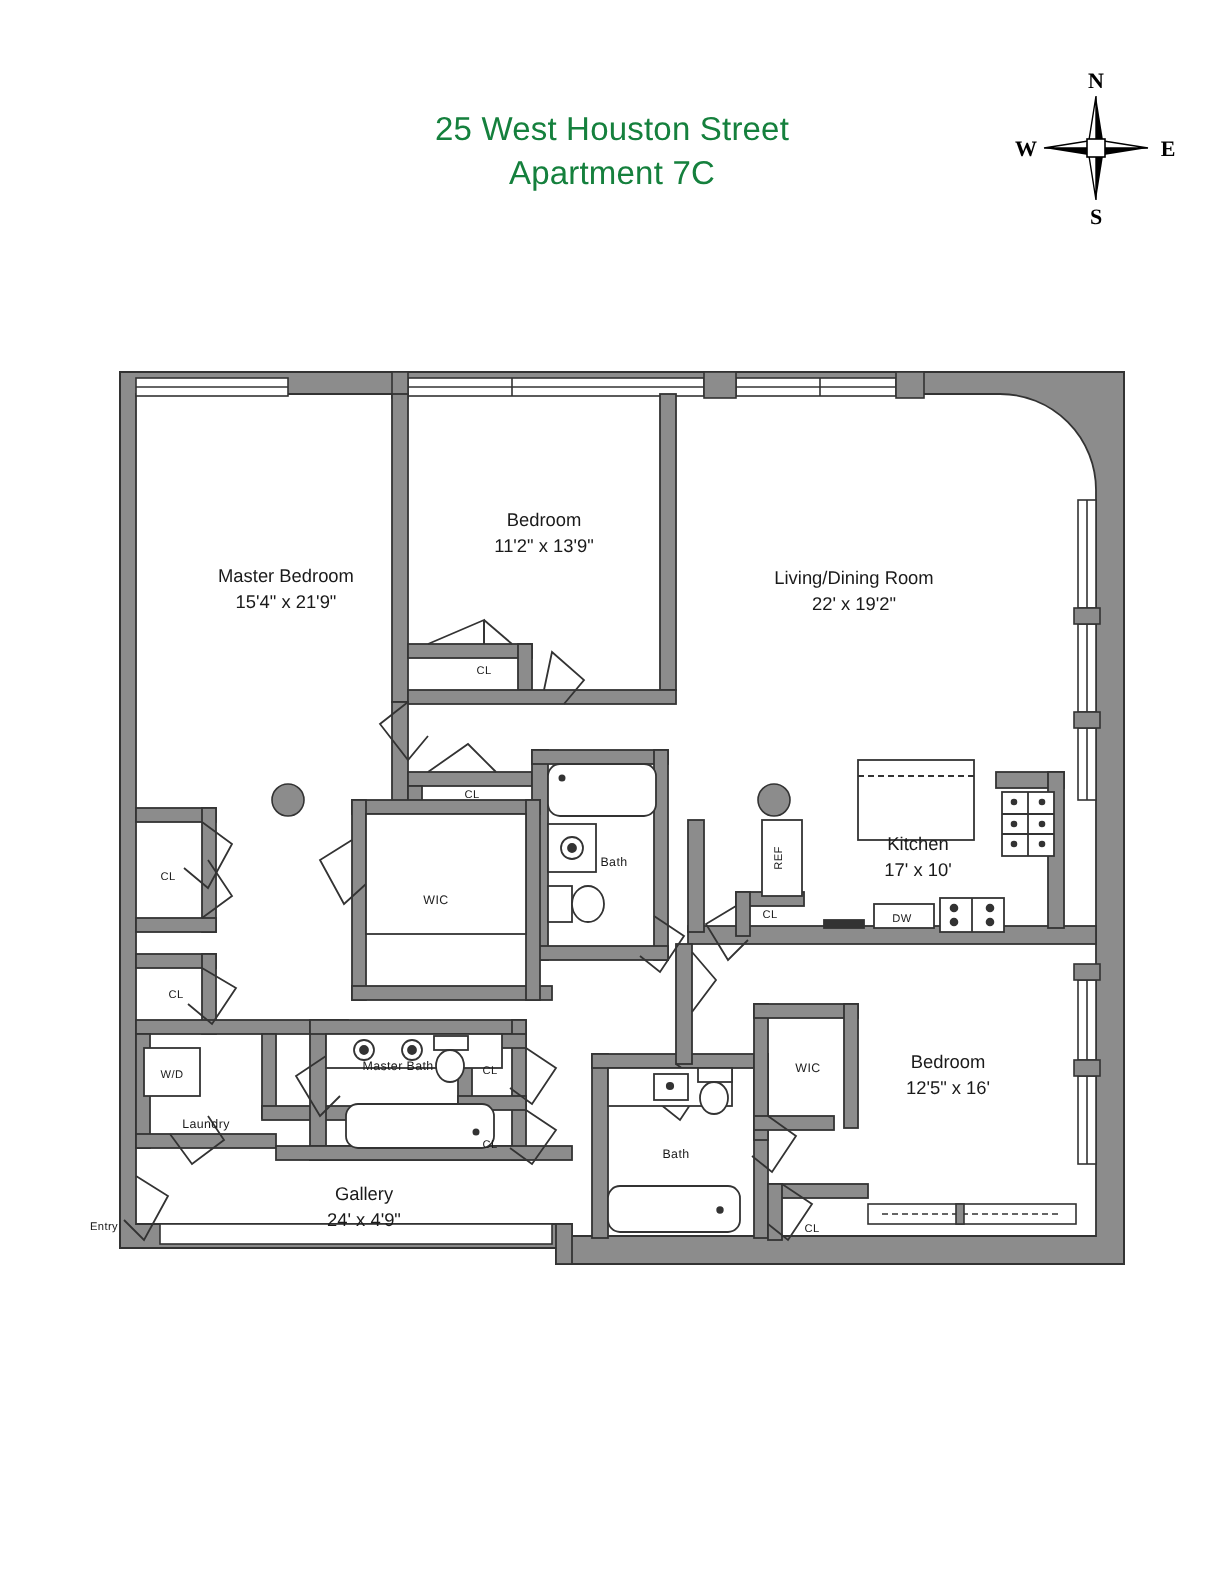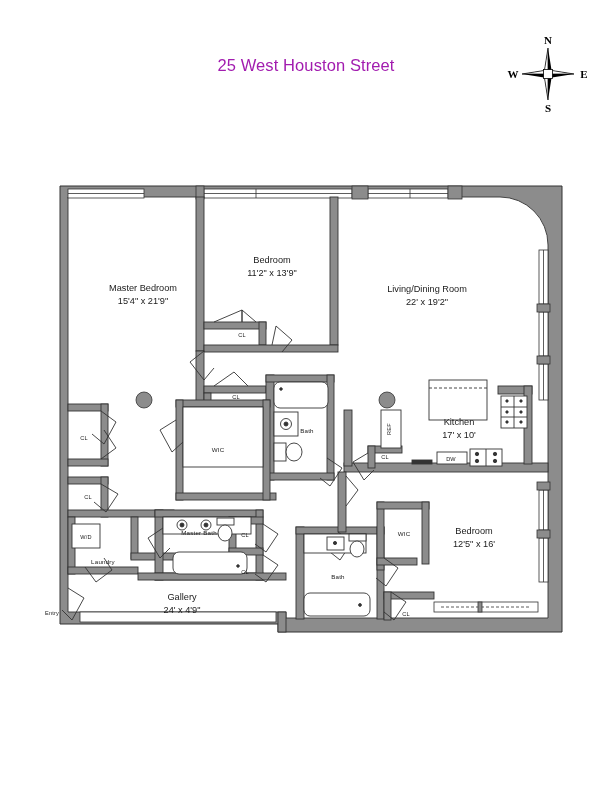--- a/index.html
+++ b/index.html
@@ -24,21 +24,21 @@
     position: absolute;
     left: 0;
     top: 54px;
     width: 612px;
     text-align: center;
     line-height: 1.35;
   }
   #title-block .line {
     display: block;
     font-size: 16.5px;
-    color: #a21caf;
+    color: #15803d;
     letter-spacing: 0.1px;
   }
   
   #compass {
     position: absolute;
     left: 506px;
     top: 32px;
     width: 84px;
     height: 84px;
   }
@@ -67,20 +67,21 @@
     text-anchor: middle;
   }
 </style>
 </head>
 <body>
 
 <div id="page">
 
   <div id="title-block">
     <span class="line">25 West Houston Street</span>
+    <span class="line">Apartment 7C</span>
   </div>
 
   <svg id="compass" viewBox="0 0 84 84">
     <g>
 
       <polygon points="42,16 45.5,38 42,42 38.5,38" fill="#000"></polygon>
       <polygon points="42,16 38.5,38 42,42" fill="#ffffff" stroke="#000" stroke-width="0.7"></polygon>
       <polygon points="42,68 45.5,46 42,42 38.5,46" fill="#000"></polygon>
       <polygon points="42,68 38.5,46 42,42" fill="#ffffff" stroke="#000" stroke-width="0.7"></polygon>
 

